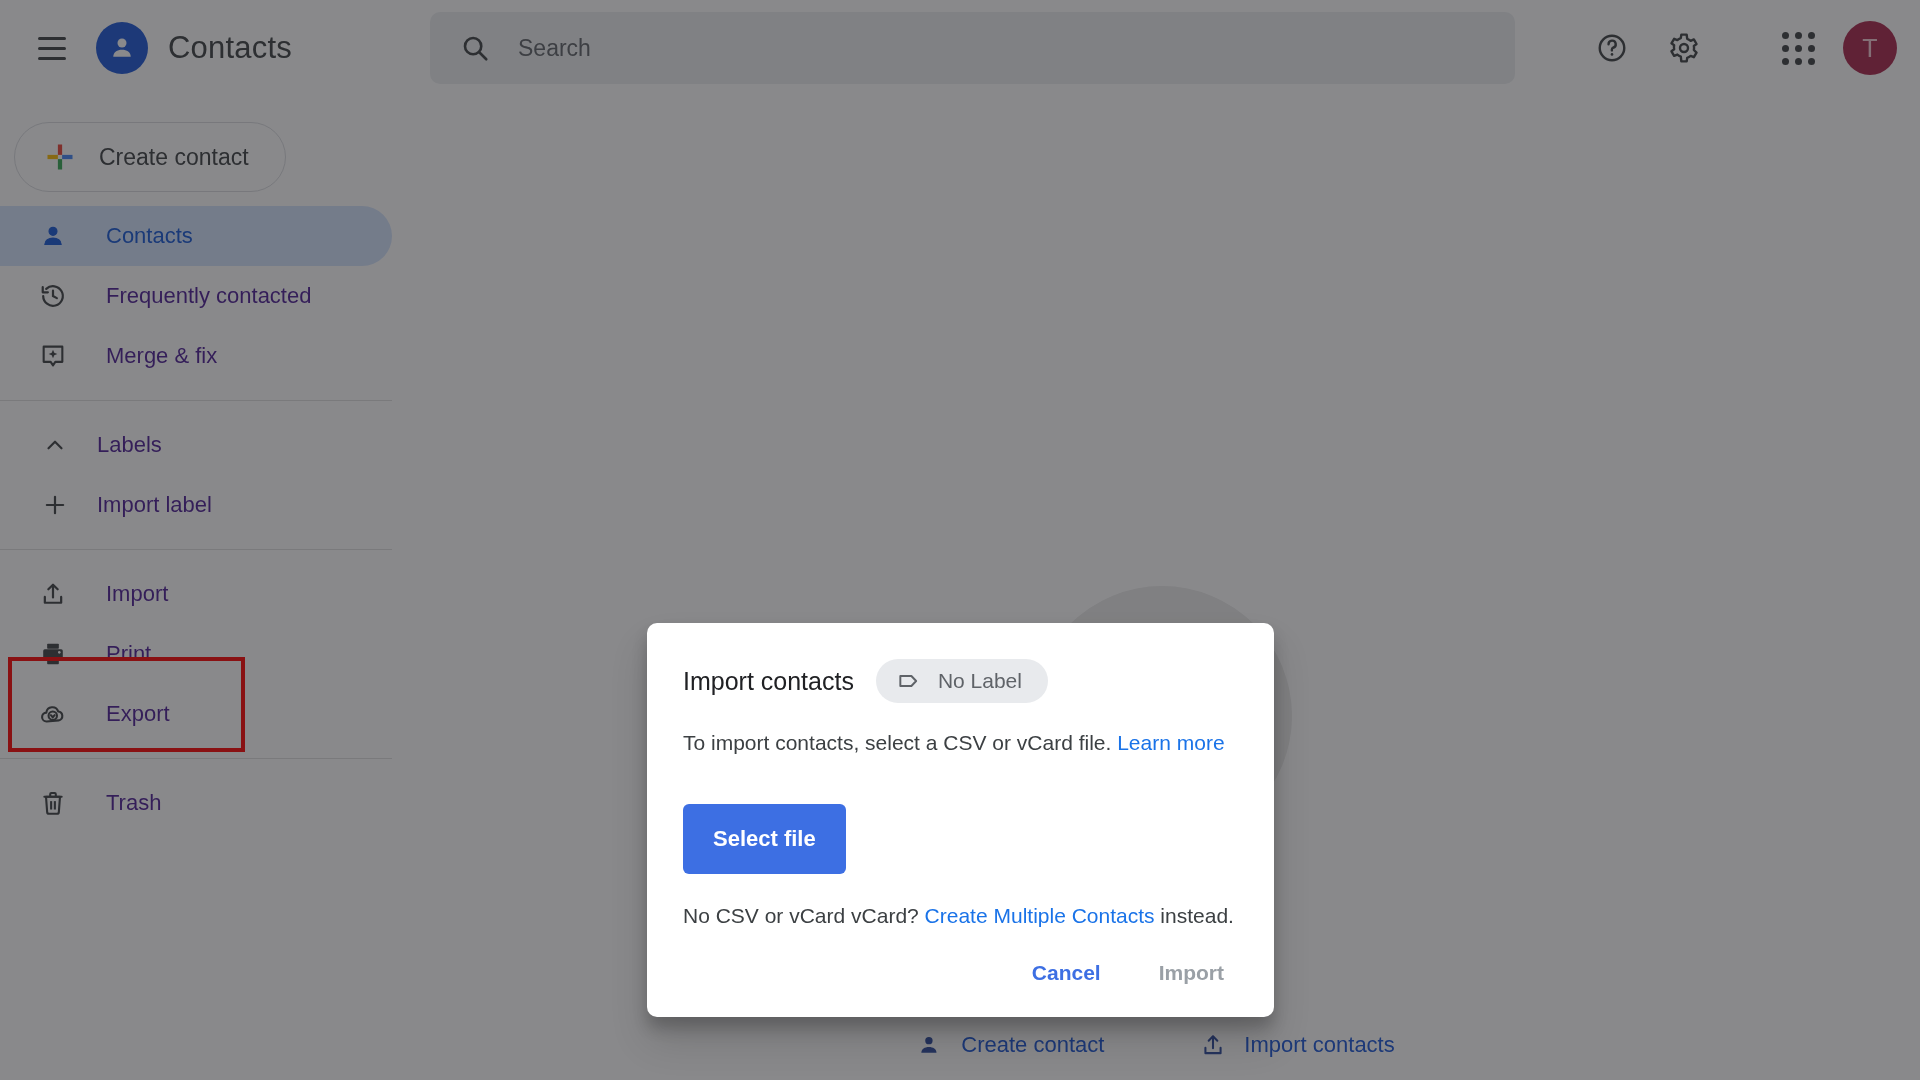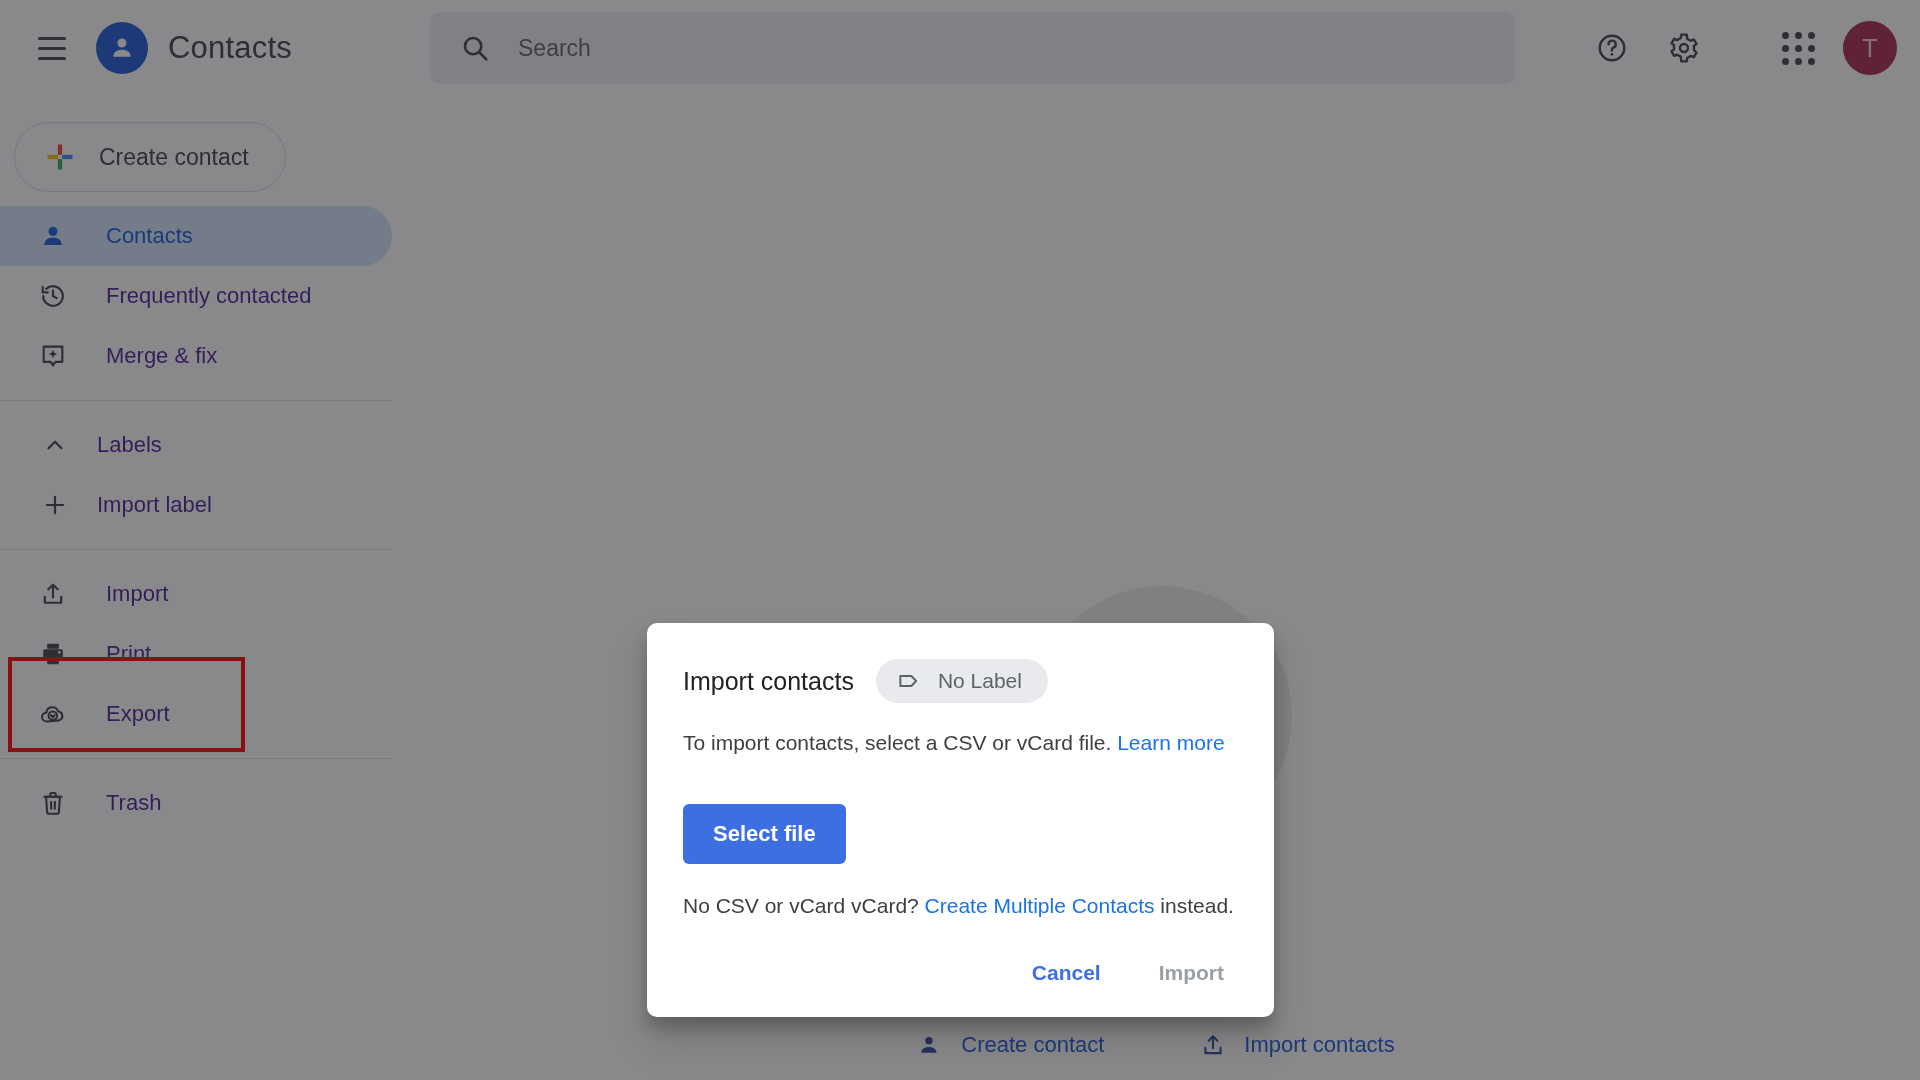--- a/index.html
+++ b/index.html
@@ -160,21 +160,21 @@
   }
   #label-chip .chip-text { margin-left: 16px; font-size: 21px; color: #5f6368; }
 
   #modal-desc {
     margin: 28px 0 17px 36px; font-size: 21px; color: #3c4043;
   }
   #modal-desc a, .inline-link { color: #1a73e8; text-decoration: none; cursor: pointer; }
 
   #select-file-btn {
     margin: 32px 0 0 36px;
-    height: 60px; padding: 0 30px;
+    height: 70px; padding: 0 30px;
     background: #3d6fe3; color: #fff;
     border: none; border-radius: 6px;
     font-size: 22px; font-weight: bold; cursor: pointer;
     font-family: "Liberation Sans", sans-serif;
   }
   #modal-alt {
     margin: 30px 0 0 36px; font-size: 21px; color: #3c4043;
   }
   #modal-footer {
     position: absolute; right: 30px; bottom: 18px;

